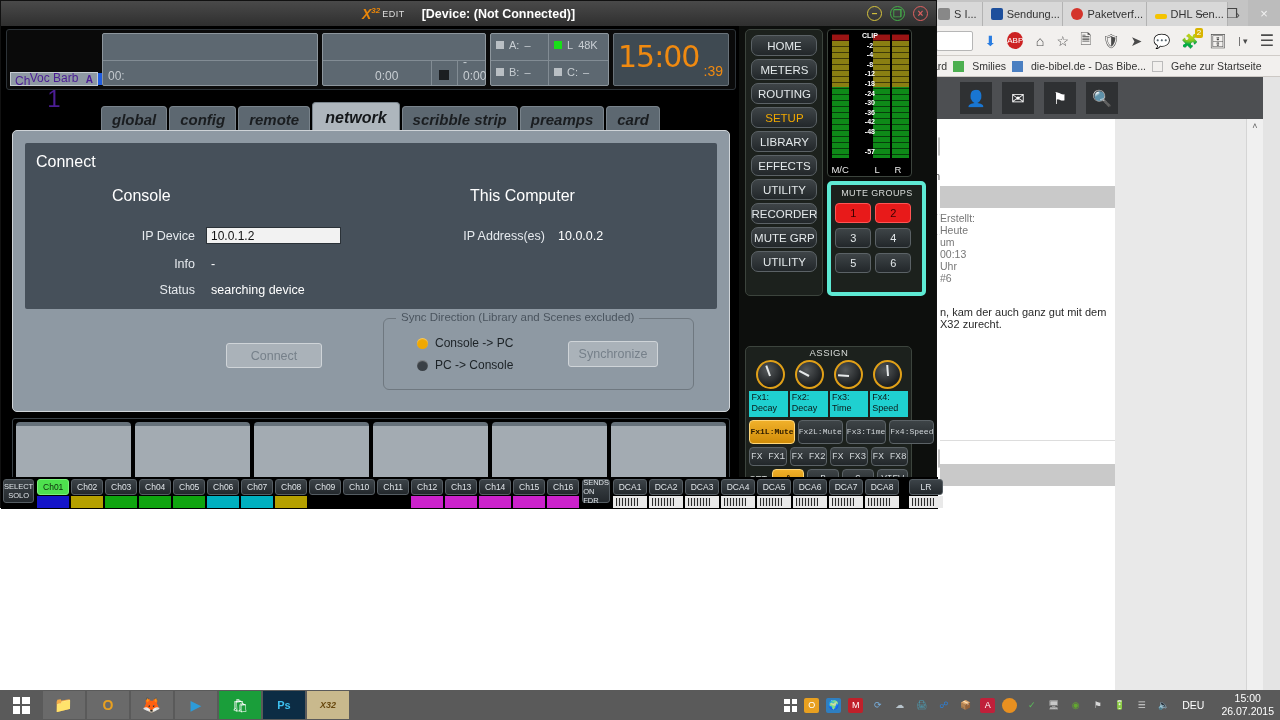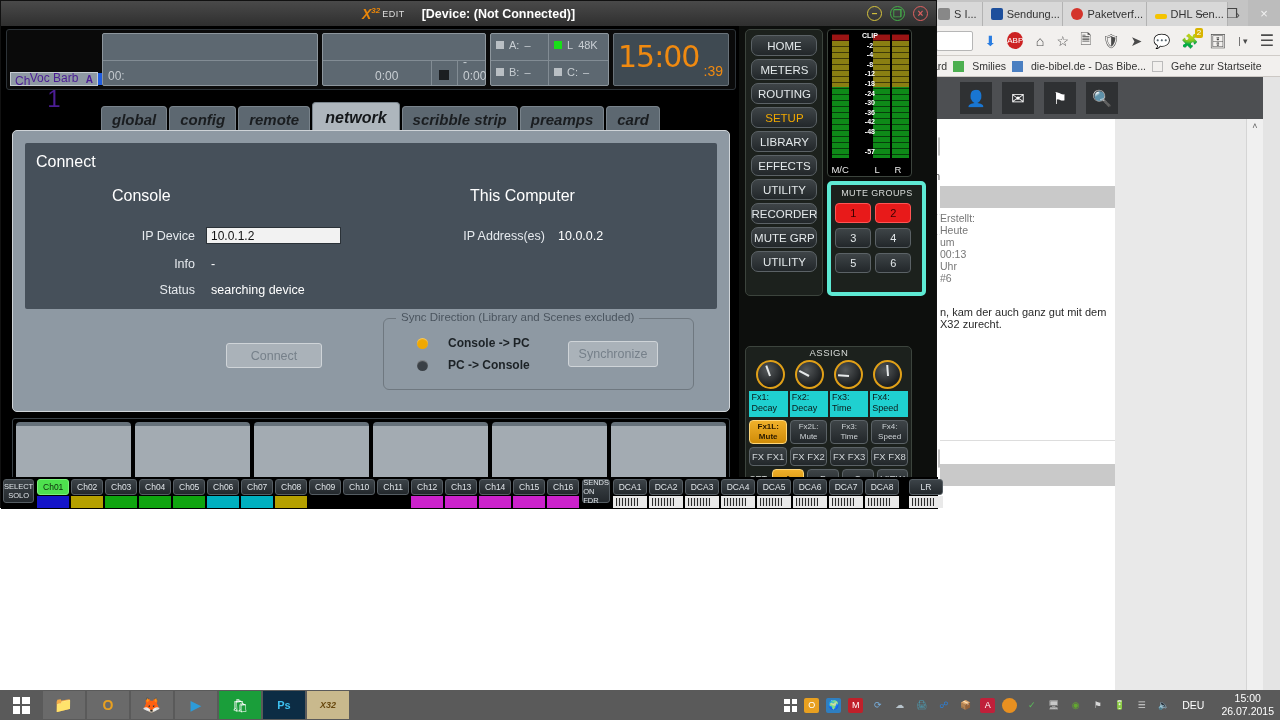--- a/index.html
+++ b/index.html
@@ -172,21 +172,21 @@
   .p-val { position: absolute; font-size: 12.5px; color: #fff; }
   .ipfield { position: absolute; left: 181px; top: 84px; width: 135px; height: 17px; background: #f2f2f2;
              border: 1px solid #2b3238; font-size: 12px; color: #111; padding: 0 4px; line-height: 16px; }
 
   .btn-grey { position: absolute; background: #aab2b9; border: 1px solid #cfd4d8; border-radius: 3px;
               color: #76808a; font-size: 12.5px; display: flex; align-items: center; justify-content: center; }
   .syncbox { position: absolute; left: 370px; top: 187px; width: 311px; height: 72px;
              border: 1px solid #6f7880; border-radius: 6px; }
   .syncbox .legend { position: absolute; left: 12px; top: -8px; background: #8e99a3; padding: 0 5px;
                      font-size: 11.5px; color: #4a545e; }
-  .radio { position: absolute; display: flex; align-items: center; gap: 20px; font-size: 12px; color: #1c2226; font-weight: bold; }
+  .radio { position: absolute; display: flex; align-items: center; gap: 7px; font-size: 12px; color: #1c2226; }
   .radio .dot { width: 11px; height: 11px; border-radius: 50%; background: #3a4046;
                 box-shadow: inset 0 1px 1px rgba(255,255,255,.4); }
   .radio .dot.on { background: #f0a800; }
 
   
   .sixrow { position: absolute; left: 11px; top: 392px; width: 718px; height: 72px;
             background: #000; border: 1px solid #3a4248; border-radius: 3px; display: flex;
             gap: 4px; padding: 3px; }
   .sixrow div { flex: 1; background: linear-gradient(#66717a 0 7%, #a3abb2 7% 93%, #66717a 93% 100%);
                 border-radius: 4px; }
@@ -251,21 +251,21 @@
           background: radial-gradient(circle at 38% 32%, #55595b, #1c1f21 70%);
           border: 2.5px solid #e0a018; position: relative; }
   .knob i { position: absolute; width: 2px; height: 11px; background: #e6e9ea; left: 50%;
             top: 3px; margin-left: -1px; transform-origin: 50% 100%; display: block; }
   .fxrow { display: flex; gap: 2px; padding: 2px 3px 0; }
   .fxcell { flex: 1; background: #1fd0d0; color: #0b1a1a; font-size: 9px; line-height: 11px;
             padding: 1px 2px; height: 26px; }
   .fxrow2 { display: flex; gap: 3px; padding: 3px 3px 0; }
   .fxbtn { flex: 1; height: 24px; background: linear-gradient(#3e4447,#22272a); border: 1px solid #5b6266;
            border-radius: 4px; color: #cfd4d7; font-size: 8px; line-height: 10px; text-align: center;
-           display: flex; flex-direction: column; align-items: center; justify-content: center; }
+           display: flex; align-items: center; justify-content: center; font-family: Liberation Mono, monospace; }
   .fxbtn.on { background: linear-gradient(#f0b02a,#d08c08); border-color: #ffd77a; color: #2a1a00; font-weight: bold; }
   .fxbtn.flat { height: 19px; justify-content: center; font-size: 9.5px; }
   .setrow { display: flex; gap: 3px; padding: 3px 3px 0; align-items: center; }
   .setlbl { color: #d8dcd9; font-size: 9px; width: 20px; }
 </style>
 </head>
 <body>
 
 <div id="browser">
 

